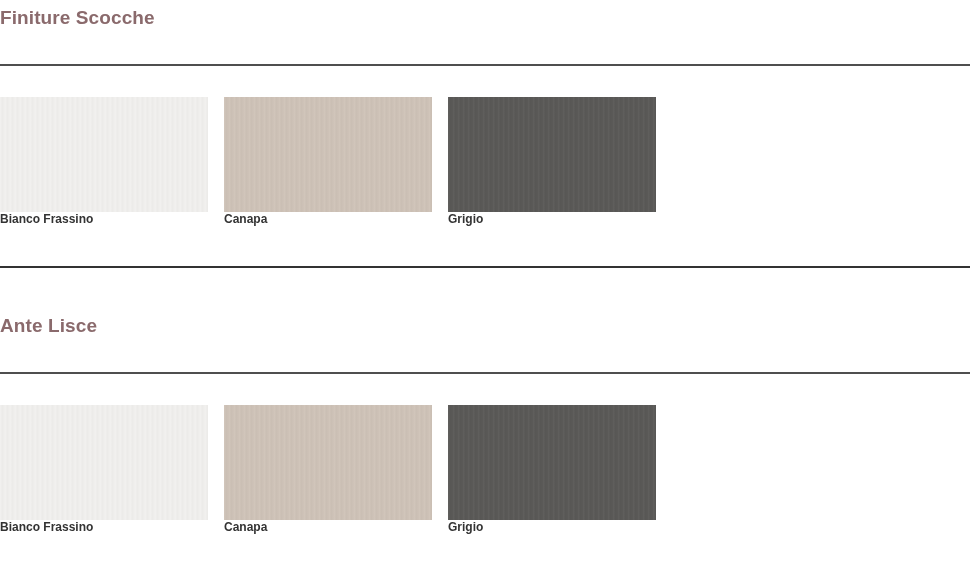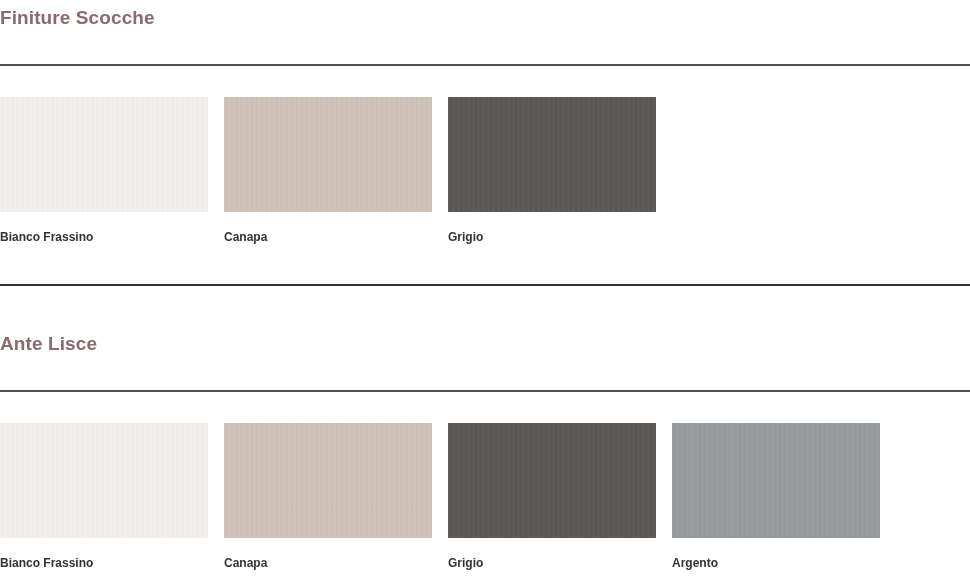--- a/index.html
+++ b/index.html
@@ -89,21 +89,20 @@
       );
     opacity: 0.75;
     pointer-events: none;
   }
 
   .swatch-label {
     font-size: 12px;
     font-weight: bold;
     color: #333333;
     line-height: 14px;
-    padding-top: 18px;
     white-space: nowrap;
   }
 
   .gap-after-title { height: 31px; }
   .gap-after-rule  { height: 31px; }
   .gap-section     { height: 40px; }
 </style>
 </head>
 <body style="background: rgb(255, 255, 255);">
 
@@ -158,21 +157,17 @@
       <div class="swatch-cell">
         <div class="swatch" style="background-color: rgb(207, 195, 184);"></div>
         <div class="swatch-label" style="color: rgb(51, 51, 51);">Canapa</div>
       </div>
 
       <div class="swatch-cell">
         <div class="swatch" style="background-color: rgb(90, 89, 87);"></div>
         <div class="swatch-label" style="color: rgb(51, 51, 51);">Grigio</div>
       </div>
 
-      <div class="swatch-cell">
-        <div class="swatch" style="background-color: rgb(154, 155, 156);"></div>
-        <div class="swatch-label" style="color: rgb(51, 51, 51);">Argento</div>
-      </div>
 
     </div>
   </div>
 
 </div>
 
 </body></html>

